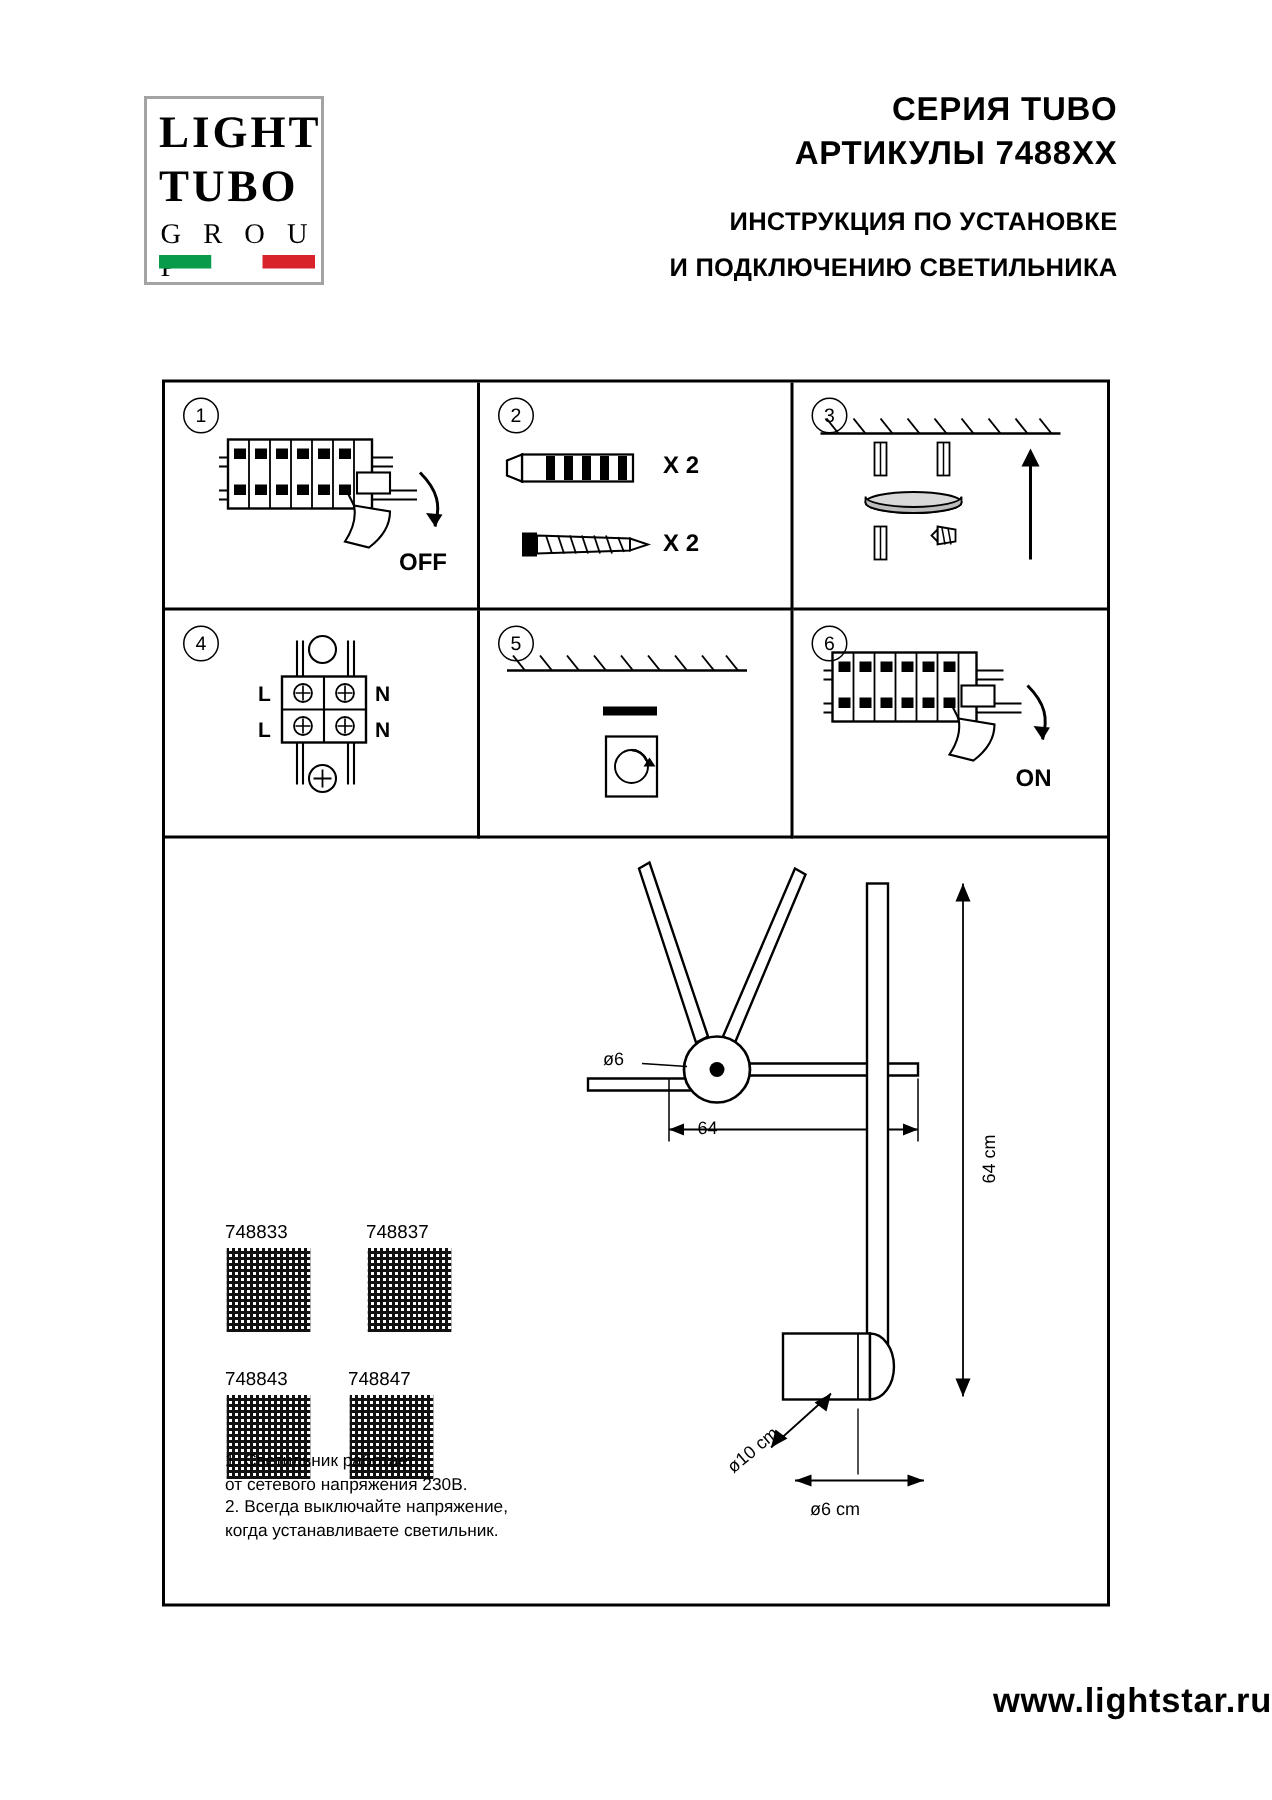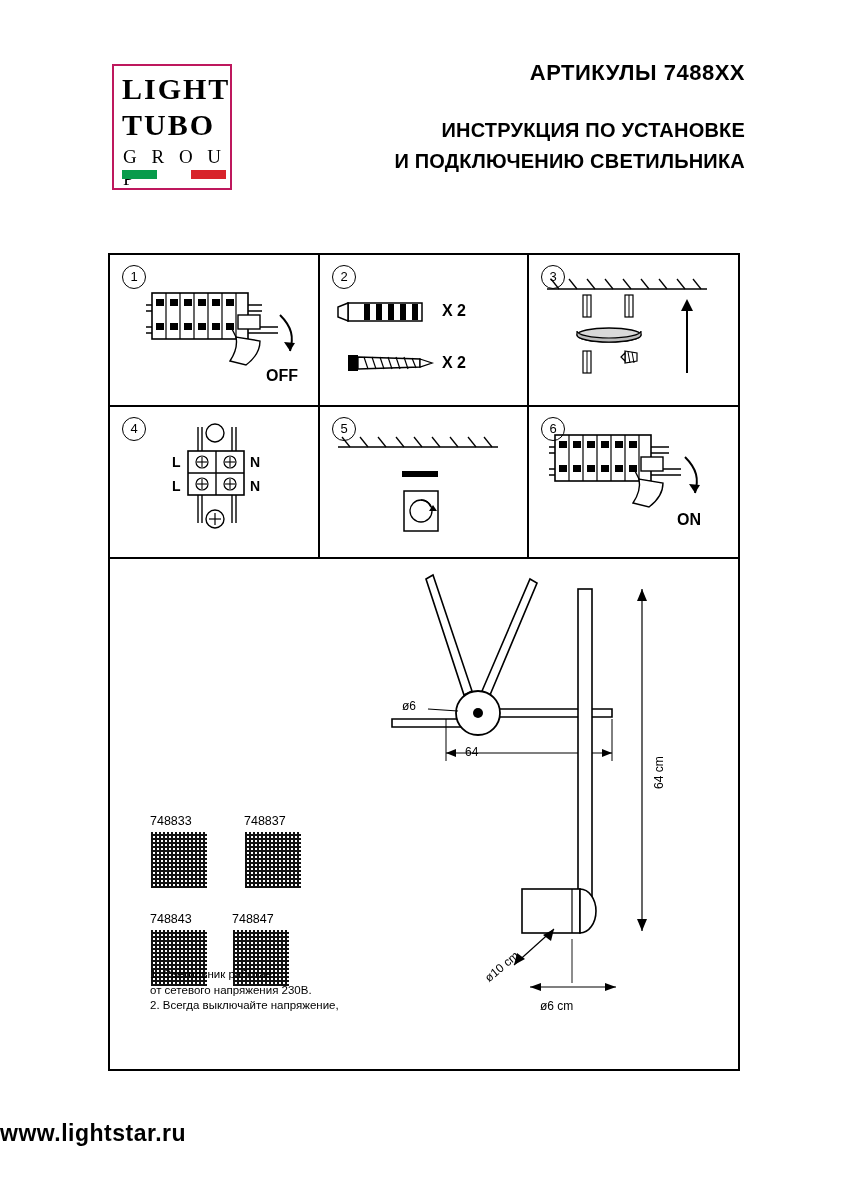--- a/index.html
+++ b/index.html
@@ -24,25 +24,25 @@
 
   
   .header {
     position: absolute;
     left: 0; top: 46px;
     width: 848px;
     height: 165px;
   }
   .logo-box {
     position: absolute;
-    left: 112px;
+    left: 96px;
     top: 18px;
     width: 120px;
     height: 126px;
-    border: 2px solid #be185d;
+    border: 2px solid #a3a3a3;
     box-sizing: border-box;
     background: #fff;
   }
   .logo-light {
     position: absolute;
     left: 8px;
     top: 6px;
     font-size: 30px;
     font-weight: bold;
     letter-spacing: 2px;
@@ -88,22 +88,22 @@
     letter-spacing: 0.5px;
     line-height: 29px;
   }
   .h-article {
     font-size: 22px;
     font-weight: bold;
     letter-spacing: 0.5px;
     line-height: 29px;
   }
   .h-instr {
-    margin-top: 28px;
-    font-size: 20px;
+    margin-top: 16px;
+    font-size: 17px;
     font-weight: bold;
     line-height: 31px;
     letter-spacing: 0.2px;
   }
 
   
   .frame {
     position: absolute;
     left: 108px;
     top: 253px;
@@ -201,21 +201,21 @@
   .dim-text.rot {
     transform: rotate(-90deg);
     transform-origin: left top;
   }
 
   .footer {
     position: absolute;
     left: 0;
     top: 1120px;
     width: 848px;
-    text-align: left;
+    text-align: right;
     font-size: 23px;
     font-weight: bold;
     letter-spacing: 0.5px;
   }
 
   svg { display: block; }
 </style>
 </head>
 <body>
 
@@ -228,20 +228,21 @@
       <div class="logo-star">TUBO</div>
       <div class="logo-group">G R O U P</div>
       <div class="flag">
         <span style="background:#089b4b"></span>
         <span style="background:#ffffff"></span>
         <span style="background:#d8232a"></span>
       </div>
     </div>
 
     <div class="header-titles">
+      <div class="h-series">СЕРИЯ TUBO</div>
       <div class="h-article">АРТИКУЛЫ 7488XX</div>
       <div class="h-instr">
         <div>ИНСТРУКЦИЯ ПО УСТАНОВКЕ</div>
         <div>И ПОДКЛЮЧЕНИЮ СВЕТИЛЬНИКА</div>
       </div>
     </div>
   </div>
 
   <div class="frame">
 
@@ -539,20 +540,21 @@
         <div class="qr-item" style="left:82px; top:98px;">
           <div class="qr-label">748847</div>
           <div class="qr-code"></div>
         </div>
       </div>
 
       <div class="notes">
         <div>1. Светильник работает</div>
         <div>от сетевого напряжения 230В.</div>
         <div>2. Всегда выключайте напряжение,</div>
+        <div>когда устанавливаете светильник.</div>
       </div>
 
     </div>
   </div>
 
   <div class="footer">www.lightstar.ru</div>
 
 </div>
 
 </body></html>

